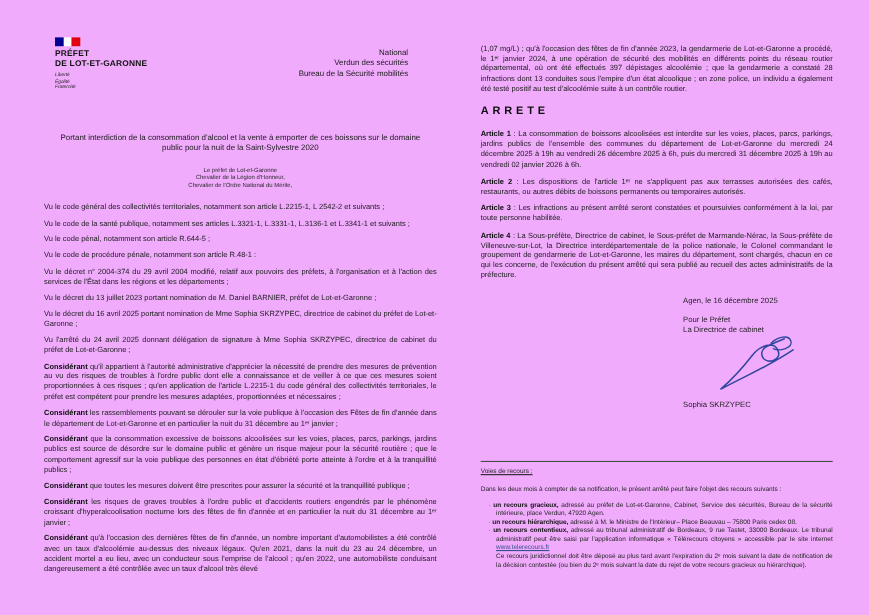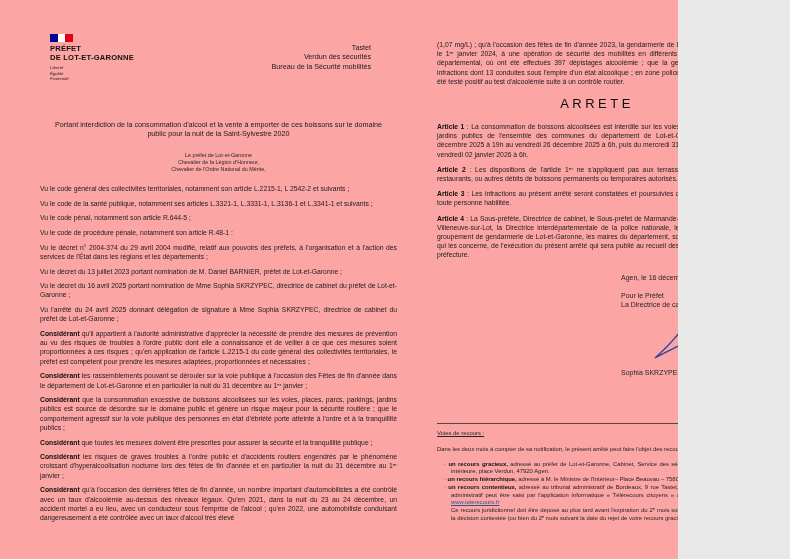--- a/index.html
+++ b/index.html
@@ -1,17 +1,17 @@
 <!DOCTYPE html>
 <html><head>
 <meta charset="utf-8">
 <style>
   html,body{margin:0;padding:0;background:#e8e8e8;}
   .page{
-    position:relative;width:678px;height:559px;background:#fca5a5;
+    position:relative;width:790px;height:559px;background:#f0abfc;
     font-family:"Liberation Sans","DejaVu Sans",sans-serif;
     color:#1f1f1f;overflow:hidden;
   }
   
   .col-left{position:absolute;left:40px;top:34px;width:357px;}
   .col-right{position:absolute;left:437px;top:40px;width:320px;}
 
   
   .letterhead{position:relative;height:78px;}
   .logo{position:absolute;left:10px;top:0;}
@@ -29,21 +29,21 @@
   .arrete-title b{font-weight:bold;color:#111;}
   .subtitle{font-size:7.2px;line-height:9.2px;margin-top:2px;width:330px;margin-left:auto;margin-right:auto;color:#1a1a1a;}
   .authority{text-align:center;font-size:5.4px;line-height:6.8px;margin-top:14px;color:#2a2a2a;}
 
   
   .paras{margin-top:11px;}
   p.para{font-size:6.8px;line-height:9.2px;text-align:justify;margin:0 0 5.5px 0;color:#1c1c1c;}
   p.para b{font-weight:bold;color:#0e0e0e;}
 
   
-  .arrete-heading{text-align:center;font-weight:normal;font-size:13px;letter-spacing:3.5px;margin:10px 0 11px 0;color:#0d0d0d;}
+  .arrete-heading{text-align:left;font-weight:bold;font-size:10px;letter-spacing:3.5px;margin:10px 0 11px 0;color:#0d0d0d;}
   .articles p.para{margin-bottom:6px;}
 
   .sign-block{margin-top:13px;margin-left:184px;font-size:7px;line-height:9.4px;}
   .place-date{margin-bottom:9px;}
   .sig-wrap{position:relative;height:58px;}
   .sig-wrap svg{position:absolute;left:28px;top:-2px;}
   .signer{margin-top:0;}
 
   hr.sep{border:none;border-top:1px solid #4a4a4a;margin:46px 0 0 0;}
 
@@ -75,21 +75,21 @@
           <div>PRÉFET</div>
           <div>DE LOT-ET-GARONNE</div>
         </div>
         <div class="motto">
           <div>Liberté</div>
           <div>Égalité</div>
           <div>Fraternité</div>
         </div>
       </div>
       <div class="office">
-        <div>Tastet</div>
+        <div>National</div>
         <div>Verdun des sécurités</div>
         <div>Bureau de la Sécurité mobilités</div>
       </div>
     </div>
 
     <div class="title-block">
       <div class="subtitle">Portant interdiction de la consommation d'alcool et la vente à emporter de ces boissons sur le domaine public pour la nuit de la Saint-Sylvestre 2020</div>
     </div>
 
     <div class="authority">

